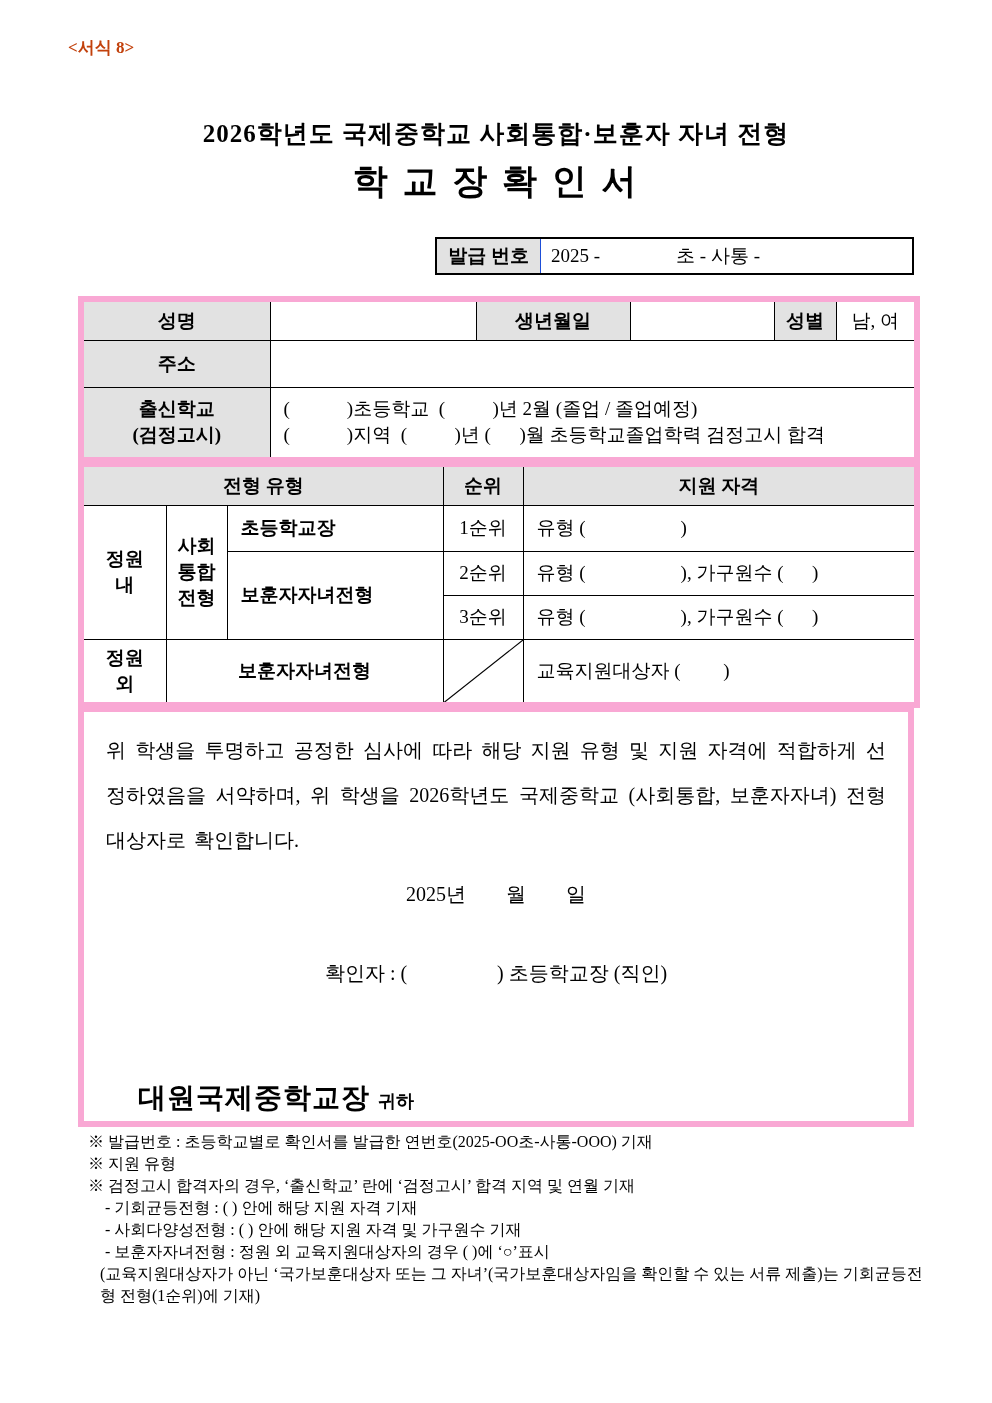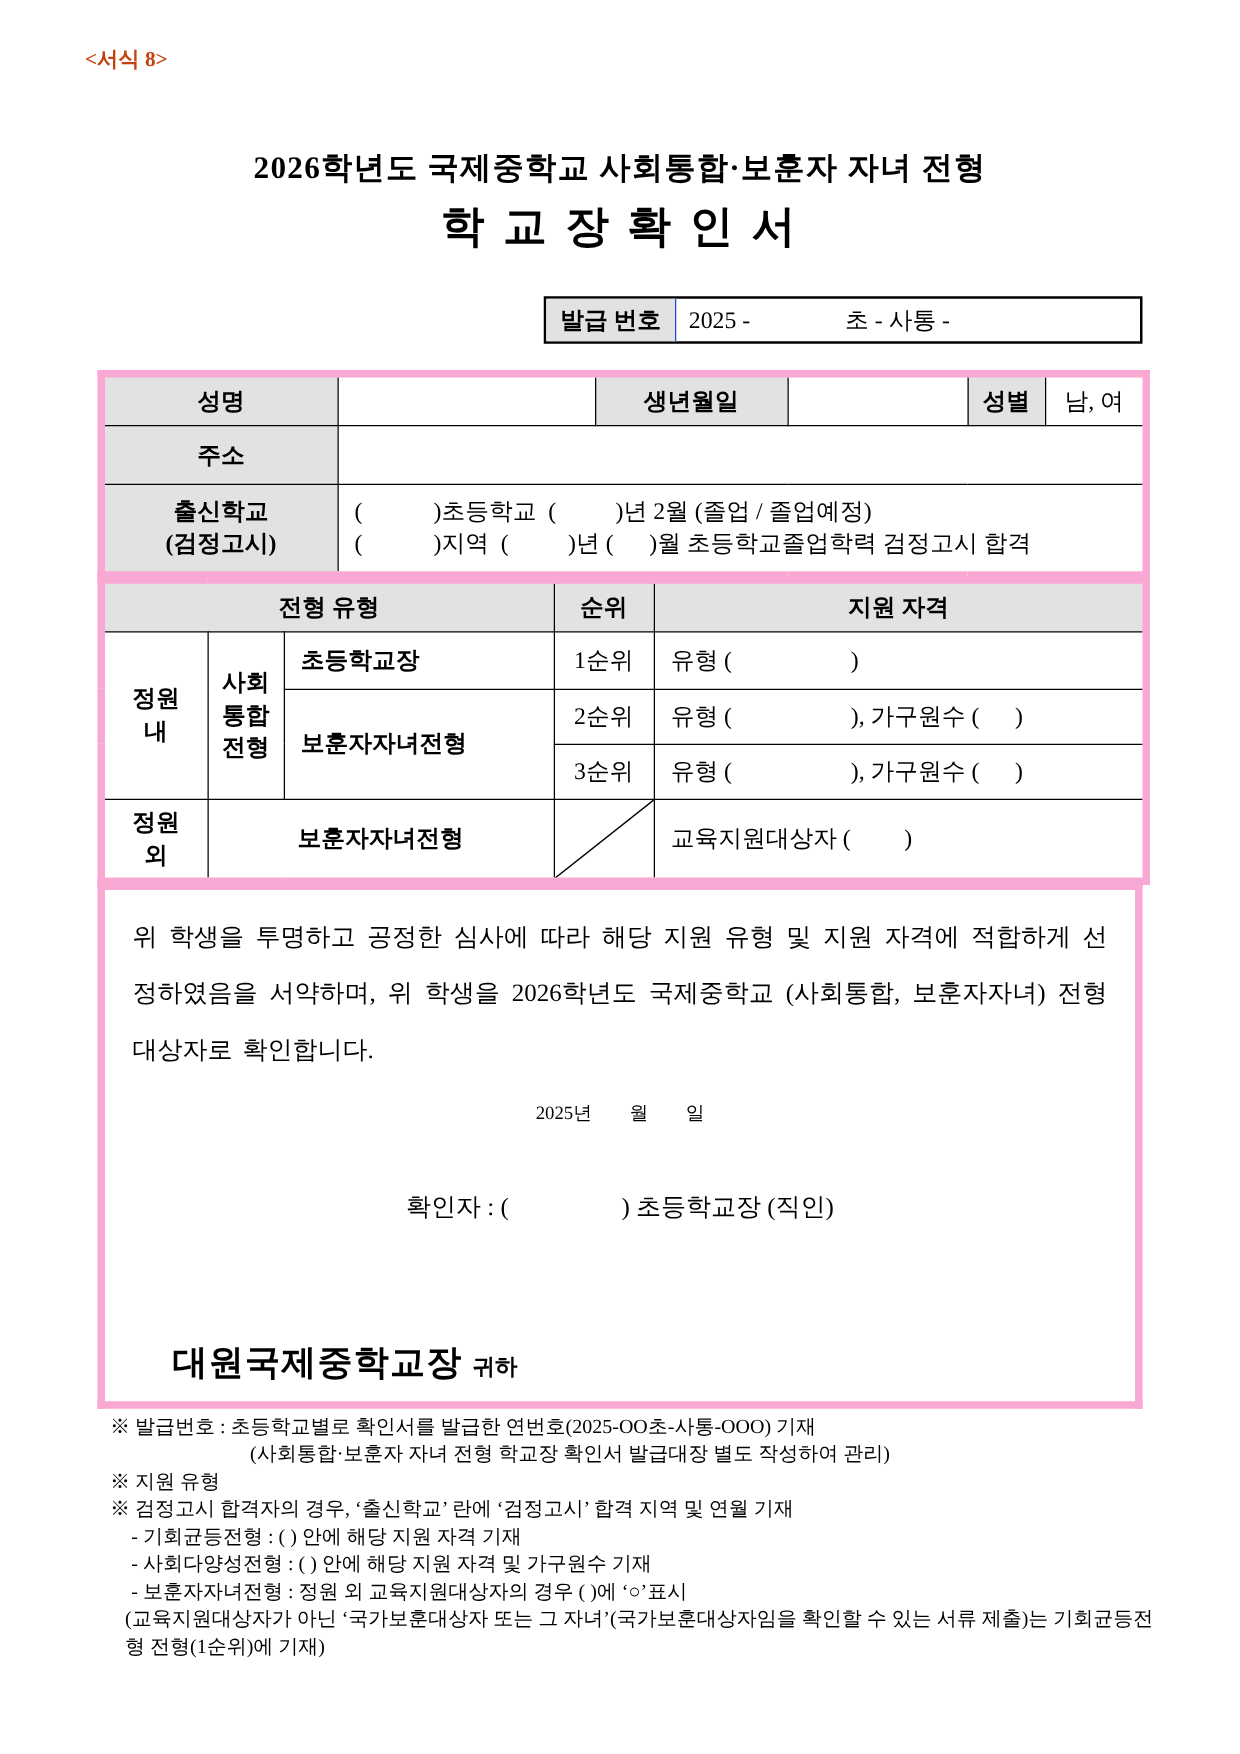--- a/index.html
+++ b/index.html
@@ -78,21 +78,21 @@
   .pledge-cell { padding: 16px 22px 0 22px; vertical-align: top; height: 415px; }
   .pledge-text {
     font-size: 20px;
     line-height: 2.25;
     text-align: justify;
     word-spacing: 3px;
   }
   .date-line {
     margin-top: 18px;
     text-align: center;
-    font-size: 15px;
+    font-size: 20px;
   }
   .signer-line {
     margin-top: 52px;
     text-align: center;
     font-size: 20px;
   }
   .addressee {
     margin-top: 92px;
     padding-left: 32px;
   }
@@ -214,20 +214,19 @@
       <div class="addressee">
         <span class="addr-name">대원국제중학교장</span><span class="addr-suffix">귀하</span>
       </div>
     </td>
   </tr>
 </tbody>
   </table>
 
 <div class="notes">
   <div class="n0">※ 발급번호 : 초등학교별로 확인서를 발급한 연번호(2025-OO초-사통-OOO) 기재</div>
-  <div class="n1">(사회통합·보훈자 자녀 전형 학교장 확인서 발급대장 별도 작성하여 관리)</div>
   <div class="n0">※ 지원 유형</div>
   <div class="n0">※ 검정고시 합격자의 경우, ‘출신학교’ 란에 ‘검정고시’ 합격 지역 및 연월 기재</div>
   <div class="n2">- 기회균등전형 : (      ) 안에 해당 지원 자격 기재</div>
   <div class="n2">- 사회다양성전형 : (      ) 안에 해당 지원 자격 및 가구원수 기재</div>
   <div class="n2">- 보훈자자녀전형 : 정원 외 교육지원대상자의 경우 (    )에 ‘○’표시</div>
   <div class="n3">(교육지원대상자가 아닌 ‘국가보훈대상자 또는 그 자녀’(국가보훈대상자임을 확인할 수 있는 서류 제출)는 기회균등전형 전형(1순위)에 기재)</div>
 </div>
 
 </body></html>

